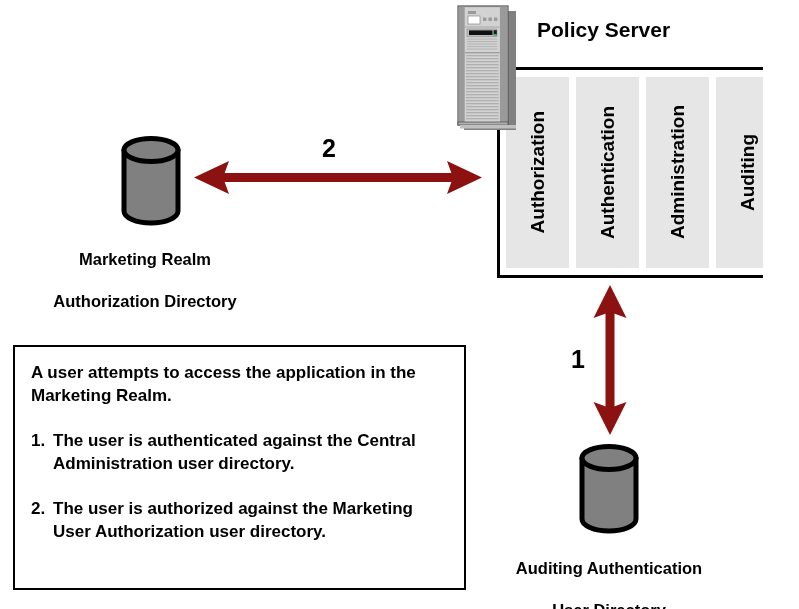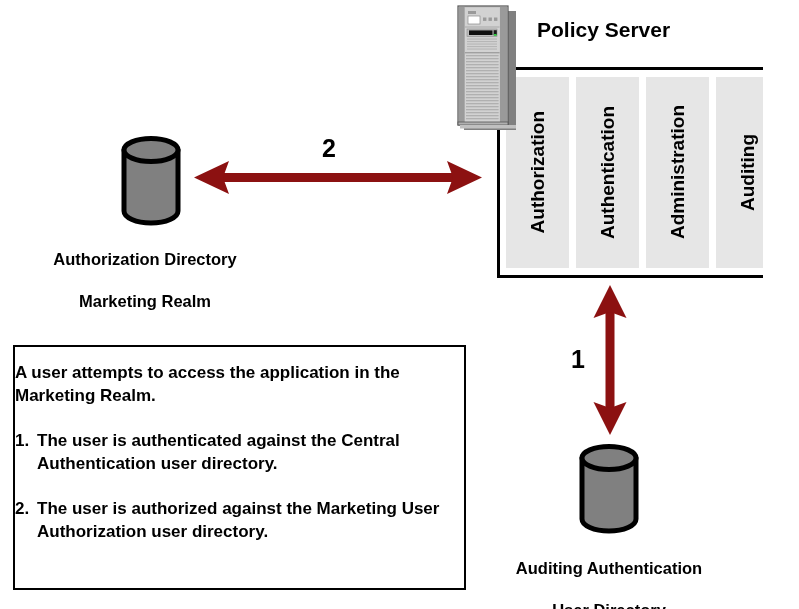--- a/index.html
+++ b/index.html
@@ -99,21 +99,21 @@
   
   #note-box {
     position: absolute;
     left: 13px;
     top: 345px;
     width: 453px;
     height: 245px;
     border: 2px solid #000000;
     background: #ffffff;
     box-sizing: border-box;
-    padding: 15px 16px 0 0;
+    padding: 15px 16px 0 16px;
   }
   #note-intro {
     font-size: 17px;
     font-weight: bold;
     color: #000000;
     line-height: 1.35;
     margin: 0 0 22px 0;
   }
   .note-item {
     display: flex;
@@ -230,22 +230,22 @@
     </svg>
   </div>
 
   <div class="cylinder" style="left:118px; top:135px;">
     <svg width="66" height="92" viewBox="0 0 66 92" xmlns="http://www.w3.org/2000/svg">
       <path d="M6 15 L6 76 A27 12 0 0 0 60 76 L60 15 Z" fill="#808080" stroke="#000000" stroke-width="5" stroke-linejoin="round"></path>
       <ellipse cx="33" cy="15" rx="27" ry="11.5" fill="#808080" stroke="#000000" stroke-width="5"></ellipse>
     </svg>
   </div>
   <div class="cyl-label" style="left:0px; top:228px; width:290px;">
+    <div>Marketing Realm</div>
     <div>Authorization Directory</div>
-    <div>Marketing Realm</div>
   </div>
 
   <div class="cylinder" style="left:576px; top:443px;">
     <svg width="66" height="92" viewBox="0 0 66 92" xmlns="http://www.w3.org/2000/svg">
       <path d="M6 15 L6 76 A27 12 0 0 0 60 76 L60 15 Z" fill="#808080" stroke="#000000" stroke-width="5" stroke-linejoin="round"></path>
       <ellipse cx="33" cy="15" rx="27" ry="11.5" fill="#808080" stroke="#000000" stroke-width="5"></ellipse>
     </svg>
   </div>
   <div class="cyl-label" style="left:464px; top:537px; width:290px;">
     <div>Auditing Authentication</div>
@@ -270,21 +270,21 @@
 
     <path d="M23 151 L6.5 118 L23 124 L39.5 118 Z" fill="#8C1111"></path>
   </svg>
   <div class="arrow-num" style="left:571px; top:345px;">1</div>
 
   <div id="note-box">
     <p id="note-intro">A user attempts to access the application in the Marketing Realm.</p>
 
     <div class="note-item">
       <span class="note-num">1.</span>
-      <span class="note-text">The user is authenticated against the Central Authentication user directory.</span>
+      <span class="note-text">The user is authenticated against the Central Administration user directory.</span>
     </div>
 
     <div class="note-item">
       <span class="note-num">2.</span>
       <span class="note-text">The user is authorized against the Marketing User Authorization user directory.</span>
     </div>
   </div>
 
 </div>
 

